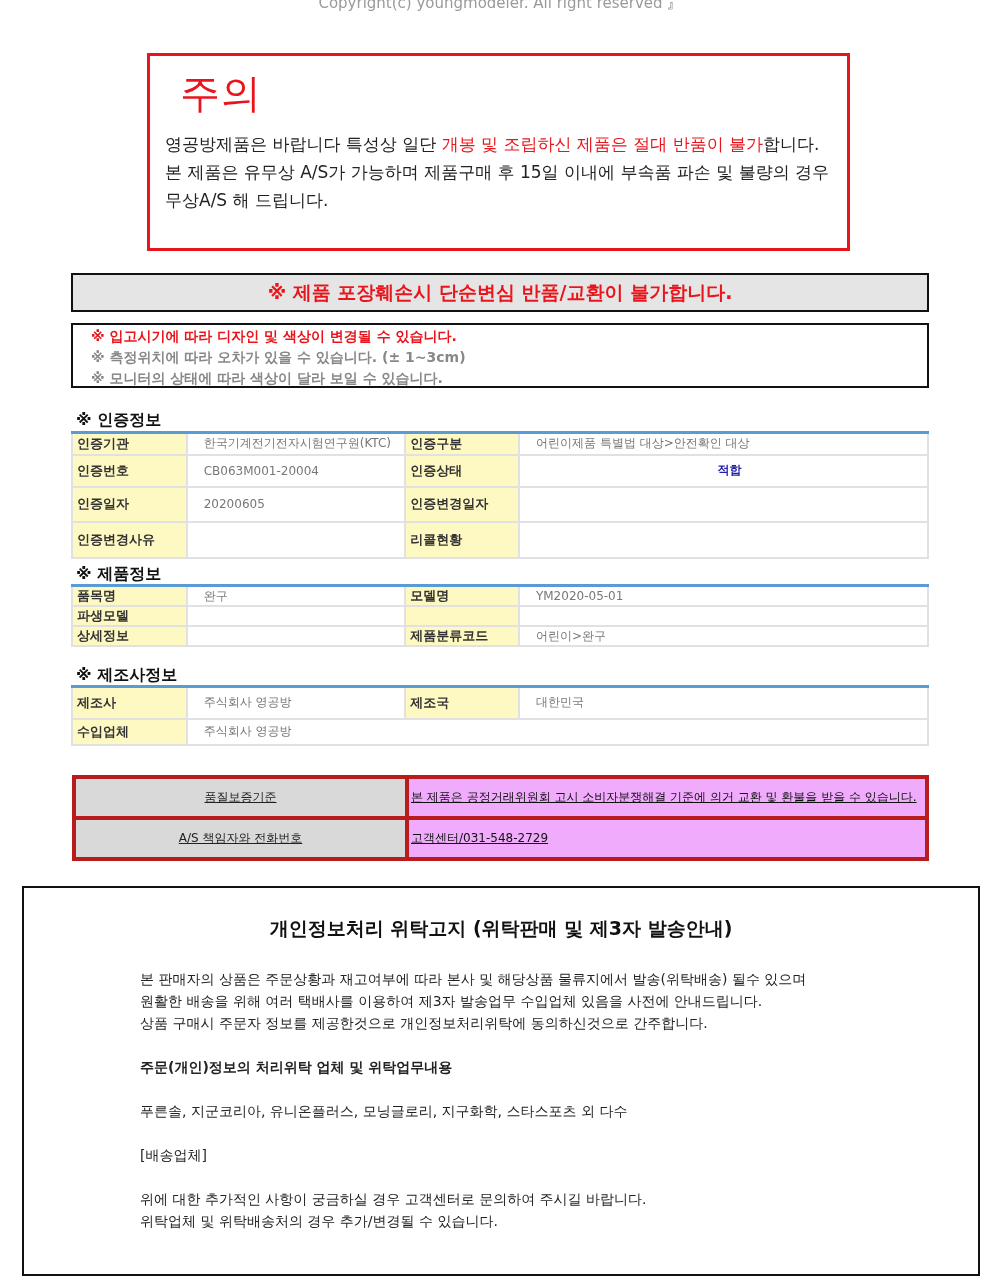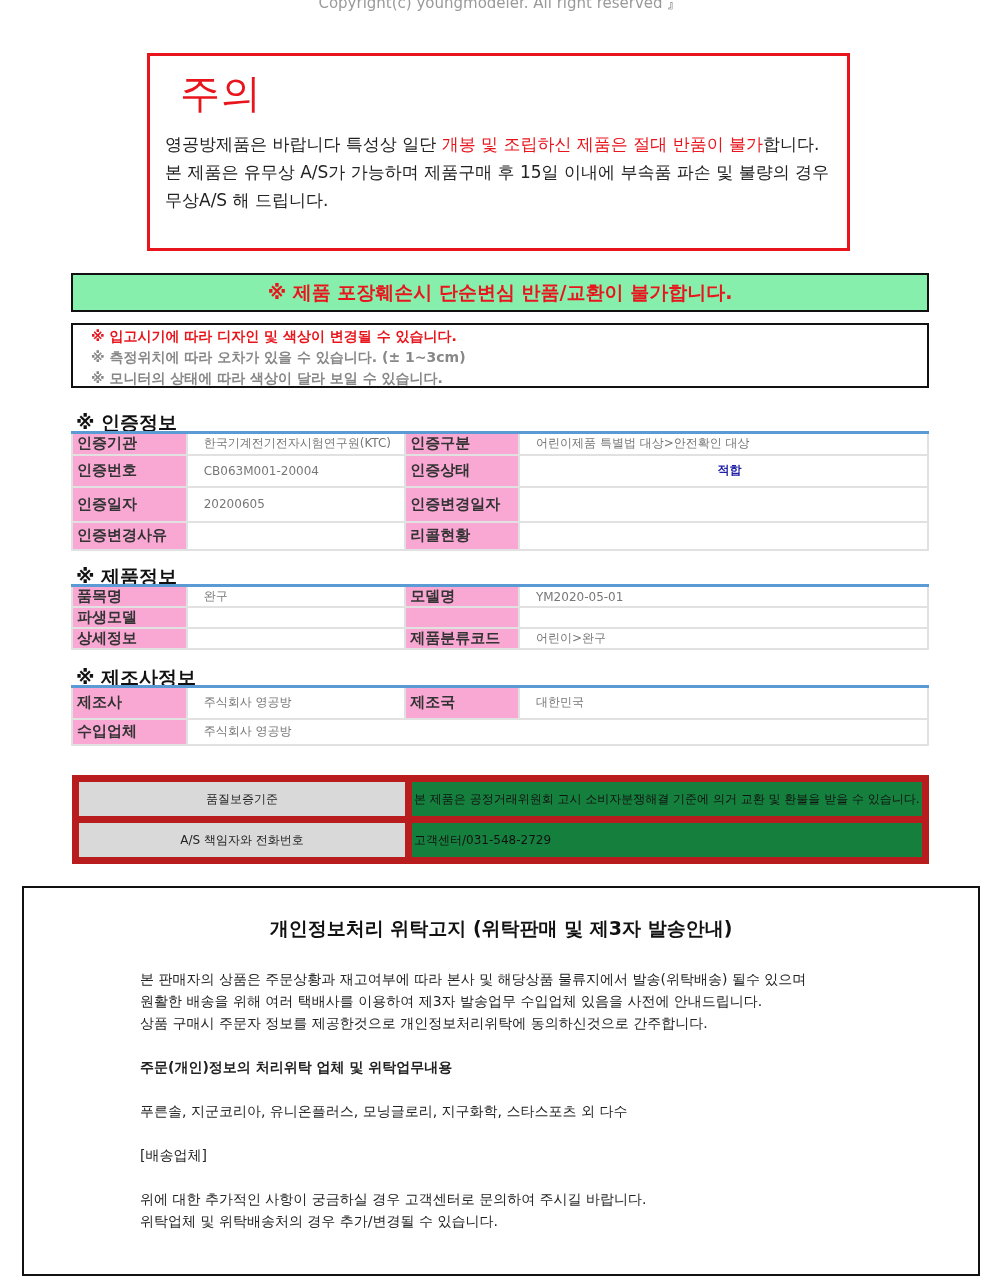--- a/index.html
+++ b/index.html
@@ -5,38 +5,38 @@
   * { box-sizing: border-box; margin: 0; padding: 0; }
   body { width: 1000px; height: 1287px; background: #ffffff; font-family: "DejaVu Sans", sans-serif; color: #222; position: relative; overflow: hidden; }
   .copyright { position: absolute; top: -6px; left: 0; width: 1000px; text-align: center; font-size: 15px; color: #9a9a9a; }
   .copyright .bracket { color: #555; margin-left: 4px; }
 
   .notice-box { position: absolute; left: 147px; top: 53px; width: 703px; height: 198px; border: 3px solid #e8161c; background: #fff; }
   .notice-title { position: absolute; left: 30px; top: 10px; font-size: 40px; color: #e8161c; font-weight: normal; letter-spacing: 1px; }
   .notice-body { position: absolute; left: 15px; top: 74px; font-size: 17px; line-height: 28px; color: #222; white-space: nowrap; }
   .notice-body .red { color: #e8161c; }
 
-  .yellow-banner { position: absolute; left: 71px; top: 273px; width: 858px; height: 39px; background: #86efac; border: 2px solid #111; text-align: center; font-size: 19px; font-weight: bold; color: #e8161c; line-height: 35px; }
+  .yellow-banner { position: absolute; left: 71px; top: 273px; width: 858px; height: 39px; background: #e5e5e5; border: 2px solid #111; text-align: center; font-size: 19px; font-weight: bold; color: #e8161c; line-height: 35px; }
 
   .caution-box { position: absolute; left: 71px; top: 323px; width: 858px; height: 65px; border: 2px solid #111; padding: 1px 2px 0 18px; font-size: 14px; line-height: 21px; font-weight: bold; }
   .caution-box .c0 { color: #e8161c; }
   .caution-box .c1, .caution-box .c2 { color: #888; }
 
-  .section-title { position: absolute; left: 76px; font-size: 19px; font-weight: bold; color: #111; }
+  .section-title { position: absolute; left: 76px; font-size: 16px; font-weight: bold; color: #111; }
 
   table.info { position: absolute; left: 71px; width: 858px; border-collapse: collapse; border-top: 3px solid #5b9bd5; font-size: 12px; }
   table.info td { border: 2px solid #e1e1e1; padding: 0 4px; vertical-align: middle; }
-  table.info td.lbl { background: #f9a8d4; font-weight: bold; color: #333; font-size: 15px; }
+  table.info td.lbl { background: #fef9c3; font-weight: bold; color: #333; font-size: 13px; }
   table.info td.val { background: #fff; color: #777; padding-left: 16px; }
   table.info td.status { text-align: center; color: #1f1fa8; font-weight: bold; }
 
   table.qa { position: absolute; left: 72px; top: 775px; width: 857px; border-collapse: collapse; font-size: 12px; }
-  table.qa td { border: 7px solid #b91c1c; height: 41px; }
+  table.qa td { border: 4px solid #b91c1c; height: 41px; text-decoration: underline; }
   table.qa td.qlbl { background: #d9d9d9; text-align: center; width: 333px; color: #222; }
-  table.qa td.qval { background: #15803d; padding-left: 2px; color: #111; }
+  table.qa td.qval { background: #f0abfc; padding-left: 2px; color: #111; }
 
   .privacy-box { position: absolute; left: 22px; top: 886px; width: 958px; height: 390px; border: 2px solid #111; }
   .privacy-title { position: absolute; top: 28px; left: 0; width: 954px; text-align: center; font-size: 19px; font-weight: bold; color: #111; }
   .privacy-body { position: absolute; left: 116px; top: 80px; font-size: 14px; line-height: 22px; color: #222; }
   .privacy-body p { white-space: nowrap; }
   .privacy-body .gap { height: 22px; }
   .privacy-body .bold { font-weight: bold; }
 </style>
 </head>
 <body>
@@ -82,21 +82,21 @@
     <td class="val">CB063M001-20004</td>
     <td class="lbl">인증상태</td>
     <td class="val status">적합</td>
   </tr>
   <tr style="height:35px">
     <td class="lbl">인증일자</td>
     <td class="val">20200605</td>
     <td class="lbl">인증변경일자</td>
     <td class="val"></td>
   </tr>
-  <tr style="height:28px">
+  <tr style="height:36px">
     <td class="lbl">인증변경사유</td>
     <td class="val"></td>
     <td class="lbl">리콜현황</td>
     <td class="val"></td>
   </tr>
 </tbody>
   </table>
 
 <div class="section-title" style="top:564px;">※ 제품정보</div>
 <table class="info" style="top:584px;">

